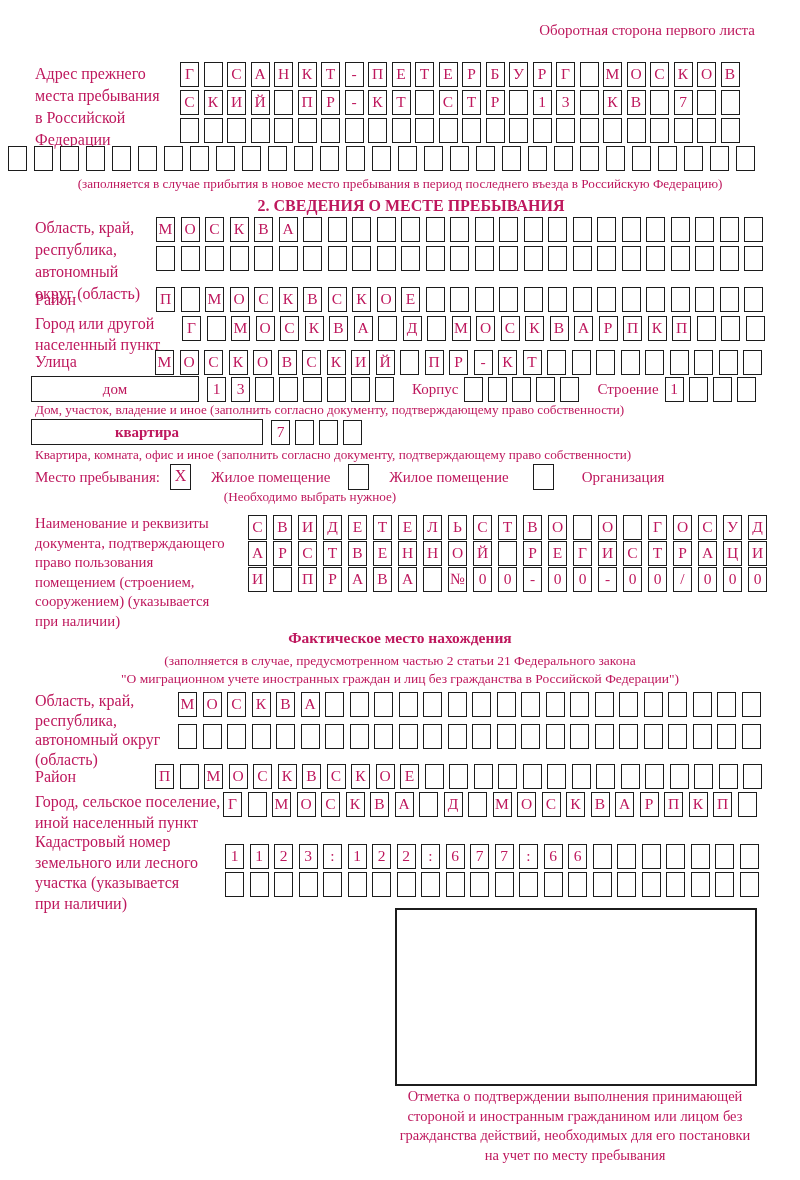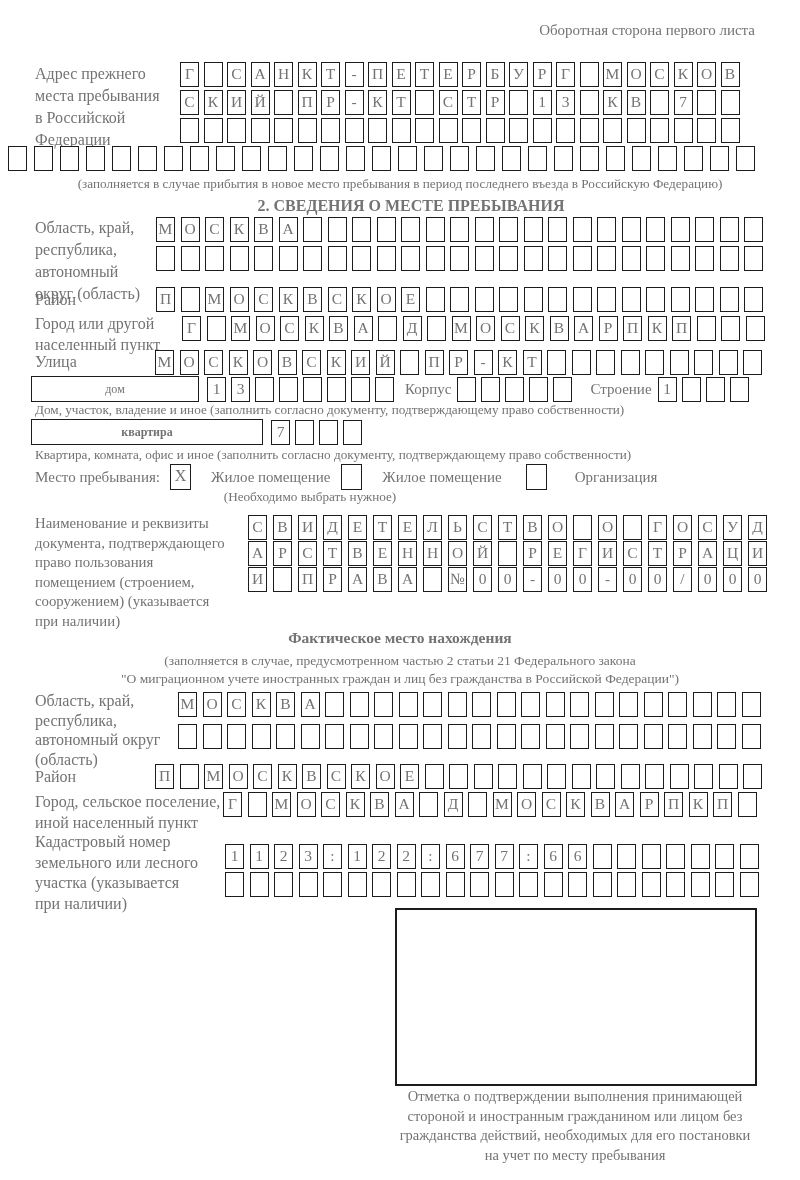--- a/index.html
+++ b/index.html
@@ -1,28 +1,28 @@
 <!DOCTYPE html>
 <html><head>
 <meta charset="utf-8">
 <style>
   html,body{margin:0;padding:0;background:#fff;}
-  #page{position:relative;width:800px;height:1180px;background:#fff;color:#737373;
+  #page{position:relative;width:800px;height:1180px;background:#fff;color:#be185d;
         font-family:"Liberation Serif", serif;overflow:hidden;}
   .abs{position:absolute;}
   .lbl{font-size:16px;line-height:22px;}
   .note{font-size:13.2px;}
   .center{text-align:center;}
   .bold{font-weight:bold;}
   .cellrow{display:flex;gap:4.5px;}
   .g55{gap:5.5px;} .g6{gap:6px;} .g7{gap:7px;} .g5{gap:5px;}
   .cell{flex:0 0 auto;box-sizing:border-box;width:19px;height:25px;border:1.9px solid #1c1c1c;
         font-size:15.5px;line-height:21px;text-align:center;background:#fff;}
   .labelbox{box-sizing:border-box;height:26px;border:1.9px solid #1c1c1c;display:flex;
-        align-items:center;justify-content:center;font-size:12px;}
+        align-items:center;justify-content:center;font-size:15px;}
   .checkbox{box-sizing:border-box;width:21px;height:26px;border:1.9px solid #1c1c1c;
         font-size:16px;line-height:22px;text-align:center;}
   .inlinerow{display:flex;align-items:center;}
   
   #header-note{top:22px;right:45px;font-size:15px;}
   #prev-label{left:35px;top:63px;}
   #prev-row-0{left:180px;top:62px;}
   #prev-row-1{left:180px;top:90px;}
   #prev-row-2{left:180px;top:118px;}
   #prev-row-3{left:8px;top:146px;}
@@ -57,21 +57,21 @@
   #raion2-label{left:35px;top:766px;}
   #raion2-row{left:155px;top:764px;}
   #gorod2-label{left:35px;top:791px;line-height:21px;}
   #gorod2-row{left:223px;top:792px;}
   #kad-label{left:35px;top:832px;line-height:20.5px;}
   #kad-row-0{left:225px;top:844px;}
   #kad-row-1{left:225px;top:872px;}
   #stamp-box{left:395px;top:908px;width:358px;height:174px;border:2px solid #1c1c1c;}
   #stamp-caption{left:355px;top:1087px;width:440px;font-size:14.5px;line-height:19.5px;}
   .ml8{margin-left:8px;} .ml10{margin-left:10px;} .ml12{margin-left:20px;font-family:Liberation Serif, serif;}
-  .ml14{margin-left:11px;} .ml18{margin-left:18px;} .ml24{margin-left:24px;} .ml28{margin-left:28px;}
+  .ml14{margin-left:18px;} .ml18{margin-left:18px;} .ml24{margin-left:24px;} .ml28{margin-left:28px;}
   .mr6{margin-right:6px;}
 </style>
 </head>
 <body>
 
 <div id="page">
 
   <div id="header-note" class="abs">Оборотная сторона первого листа</div>
 
   <div id="prev-label" class="abs lbl">

